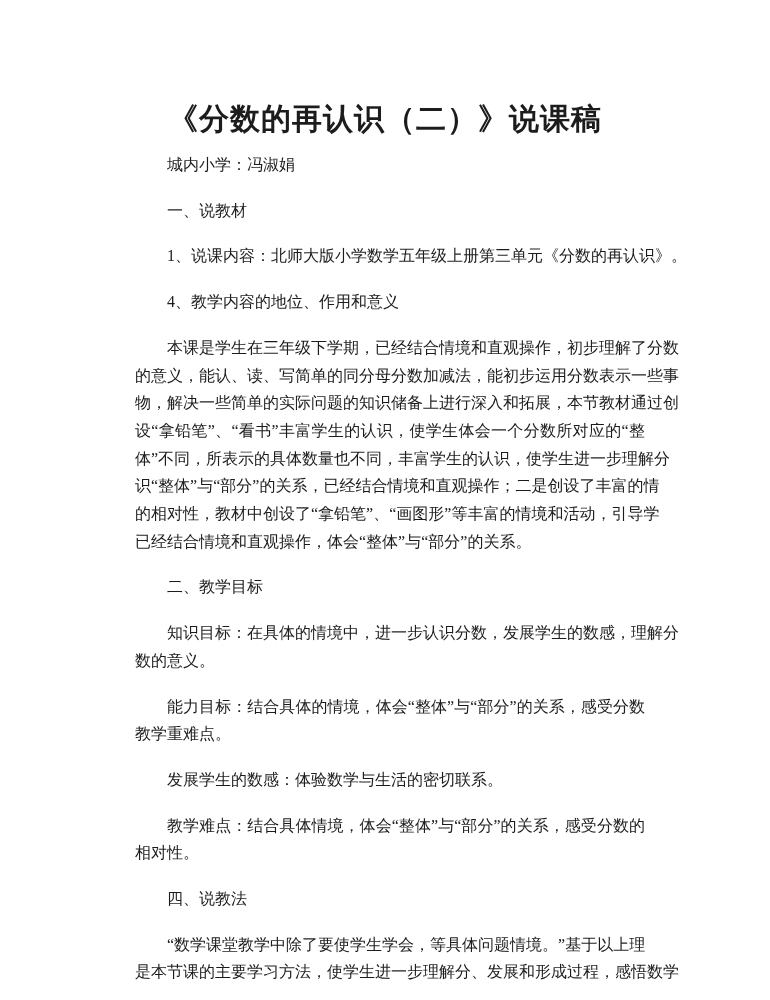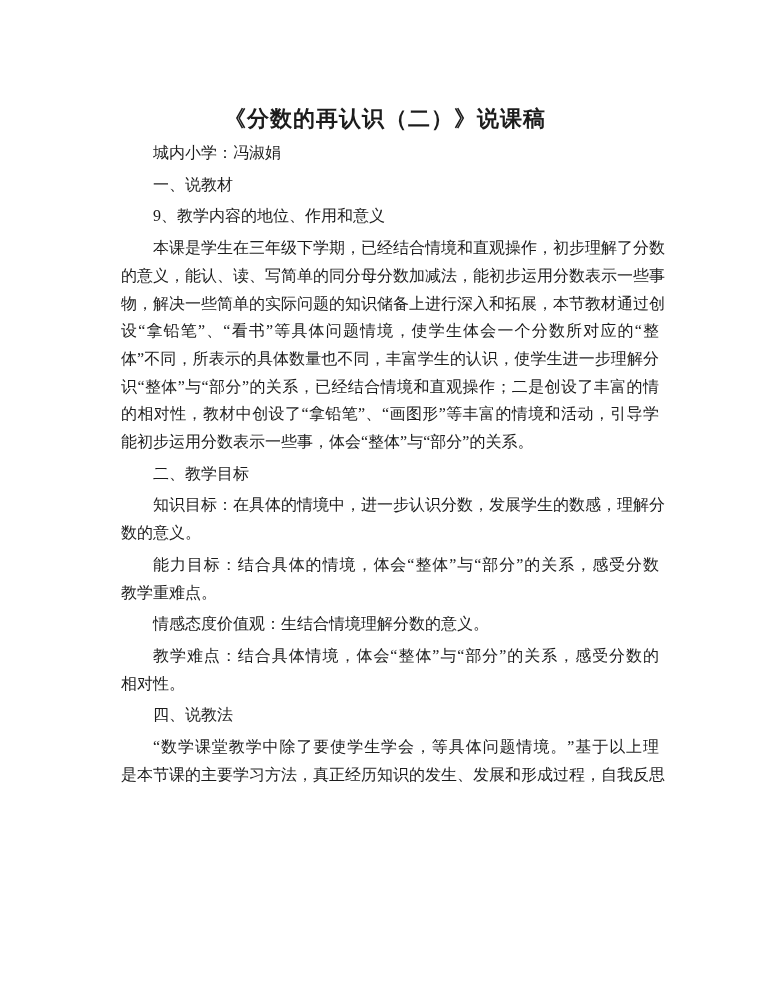--- a/index.html
+++ b/index.html
@@ -13,32 +13,32 @@
   }
   .page {
     position: relative;
     width: 770px;
     height: 1000px;
     background: #ffffff;
   }
   .doc-title {
     margin: 105px 0 0 0;
     text-align: center;
-    font-size: 22px;
+    font-size: 30px;
     font-weight: bold;
     line-height: 28px;
     letter-spacing: 1px;
   }
   .doc-body {
     margin: 6px 0 0 117px;
     width: 546px;
     font-size: 16px;
     line-height: 27.7px;
   }
-  .para { margin: 4px; padding: 0; }
+  .para { margin: 18px; padding: 0; }
   .line {
     white-space: nowrap;
     text-align: justify;
     text-align-last: justify;
     text-justify: inter-character;
   }
   .line.plast { text-align-last: left; }
   .line.first { text-indent: 2em; }
 </style>
 </head>
@@ -47,51 +47,54 @@
 <div class="page">
   <div class="doc-title">《分数的再认识（二）》说课稿</div>
   <div class="doc-body">
       <div class="para">
         <div class="line first plast">城内小学：冯淑娟</div>
       </div>
       <div class="para">
         <div class="line first plast">一、说教材</div>
       </div>
       <div class="para">
-        <div class="line first plast">9、教学内容的地位、作用和意义</div>
+        <div class="line first plast">1、说课内容：北师大版小学数学五年级上册第三单元《分数的再认识》。</div>
+      </div>
+      <div class="para">
+        <div class="line first plast">4、教学内容的地位、作用和意义</div>
       </div>
       <div class="para">
         <div class="line first">本课是学生在三年级下学期，已经结合情境和直观操作，初步理解了分数</div>
         <div class="line">的意义，能认、读、写简单的同分母分数加减法，能初步运用分数表示一些事</div>
         <div class="line">物，解决一些简单的实际问题的知识储备上进行深入和拓展，本节教材通过创</div>
-        <div class="line">设“拿铅笔”、“看书”等具体问题情境，使学生体会一个分数所对应的“整</div>
+        <div class="line">设“拿铅笔”、“看书”丰富学生的认识，使学生体会一个分数所对应的“整</div>
         <div class="line">体”不同，所表示的具体数量也不同，丰富学生的认识，使学生进一步理解分</div>
         <div class="line">识“整体”与“部分”的关系，已经结合情境和直观操作；二是创设了丰富的情</div>
         <div class="line">的相对性，教材中创设了“拿铅笔”、“画图形”等丰富的情境和活动，引导学</div>
-        <div class="line plast">能初步运用分数表示一些事，体会“整体”与“部分”的关系。</div>
+        <div class="line plast">已经结合情境和直观操作，体会“整体”与“部分”的关系。</div>
       </div>
       <div class="para">
         <div class="line first plast">二、教学目标</div>
       </div>
       <div class="para">
         <div class="line first">知识目标：在具体的情境中，进一步认识分数，发展学生的数感，理解分</div>
         <div class="line plast">数的意义。</div>
       </div>
       <div class="para">
         <div class="line first">能力目标：结合具体的情境，体会“整体”与“部分”的关系，感受分数</div>
         <div class="line plast">教学重难点。</div>
       </div>
       <div class="para">
-        <div class="line first plast">情感态度价值观：生结合情境理解分数的意义。</div>
+        <div class="line first plast">发展学生的数感：体验数学与生活的密切联系。</div>
       </div>
       <div class="para">
         <div class="line first">教学难点：结合具体情境，体会“整体”与“部分”的关系，感受分数的</div>
         <div class="line plast">相对性。</div>
       </div>
       <div class="para">
         <div class="line first plast">四、说教法</div>
       </div>
       <div class="para">
         <div class="line first">“数学课堂教学中除了要使学生学会，等具体问题情境。”基于以上理</div>
-        <div class="line plast">是本节课的主要学习方法，真正经历知识的发生、发展和形成过程，自我反思</div>
+        <div class="line plast">是本节课的主要学习方法，使学生进一步理解分、发展和形成过程，感悟数学</div>
       </div>
     </div>
 </div>
 
 </body></html>

